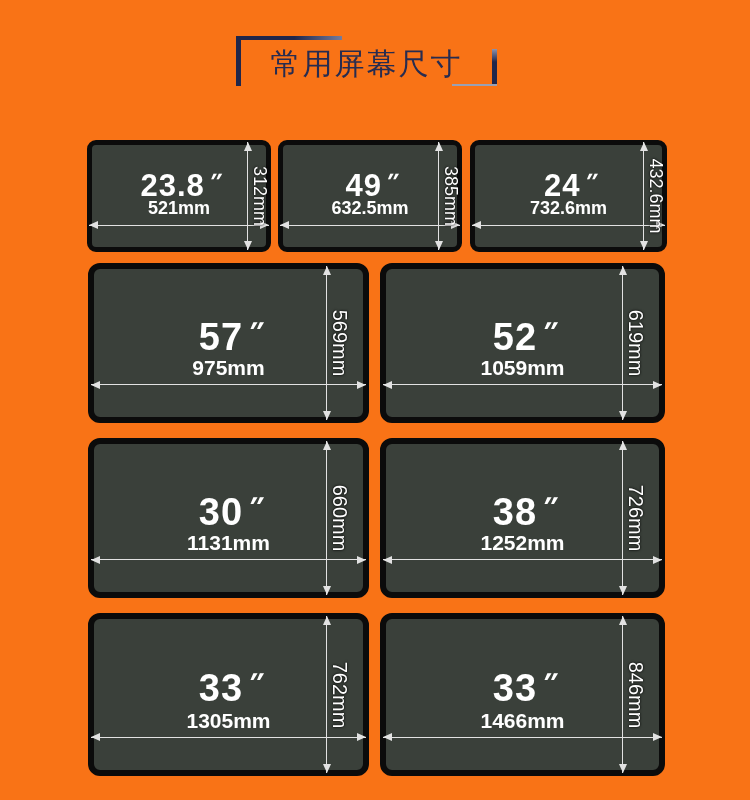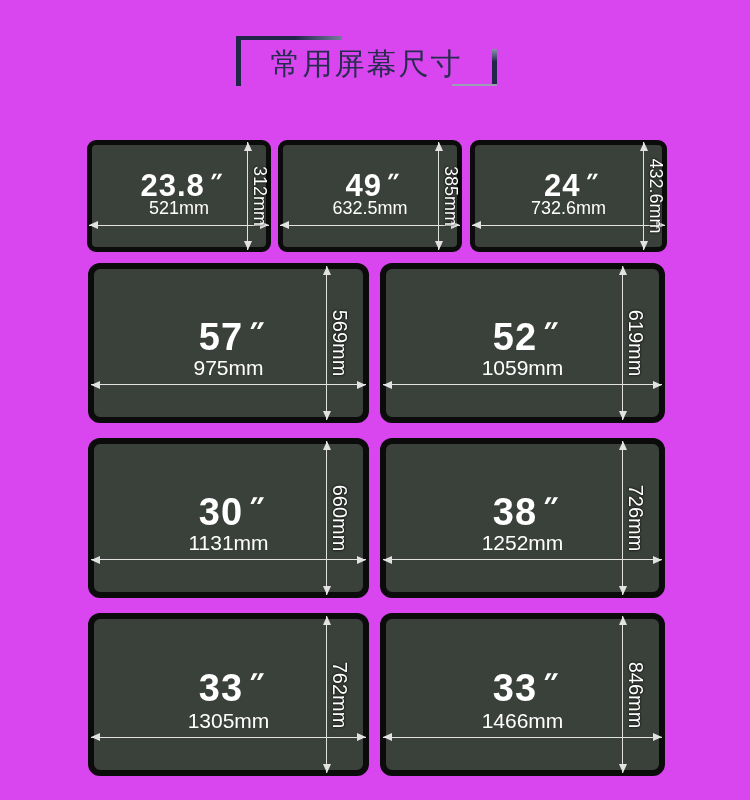--- a/index.html
+++ b/index.html
@@ -6,21 +6,21 @@
     --accent-navy:#20264a;
     --accent-light:#9aa0b4;
     --screen-fill:#3a403a;
     --screen-border:#0b0b0b;
     --dim-line:#e2e2e2;
     --label-white:#ffffff;
   }
   *{margin:0;padding:0;box-sizing:border-box;}
   html,body{background:#fff;}
   body{font-family:"Liberation Sans","DejaVu Sans",sans-serif;}
-  .canvas{position:relative;width:750px;height:800px;background:#d946ef;overflow:hidden;}
+  .canvas{position:relative;width:750px;height:800px;background:#f97316;overflow:hidden;}
 
   
   .title-block{position:absolute;left:0;top:0;width:750px;height:100px;}
   .tl-h{position:absolute;left:236px;top:36px;width:106px;height:4px;
         background:linear-gradient(90deg,var(--accent-navy) 55%,#767c9c);}
   .tl-v{position:absolute;left:236px;top:36px;width:5px;height:50px;background:var(--accent-navy);}
   .br-v{position:absolute;left:492px;top:49px;width:5px;height:37px;
         background:linear-gradient(180deg,#8d93ae,var(--accent-navy) 35%);}
   .br-h{position:absolute;left:452px;top:84px;width:45px;height:2px;background:var(--accent-light);}
   .title{position:absolute;left:236px;top:44px;width:261px;text-align:center;
@@ -32,21 +32,21 @@
   .screen.small{border-width:5px;border-radius:9px;}
 
   .size{position:absolute;left:50%;top:46%;transform:translate(-50%,-50%);
         color:var(--label-white);font-weight:bold;font-size:38px;white-space:nowrap;
         letter-spacing:1px;}
   .small .size{font-size:31px;top:40%;}
   .inch{display:inline-block;transform:skewX(-16deg) translateY(-0.30em);
         font-size:0.72em;margin-left:3px;letter-spacing:-1px;}
 
   .wlabel{position:absolute;left:50%;top:78%;transform:translate(-50%,-118%);
-          color:var(--label-white);font-size:21px;font-weight:400;white-space:nowrap;}
+          color:var(--label-white);font-size:21px;font-weight:700;white-space:nowrap;}
   .small .wlabel{font-size:18px;top:76%;}
 
   .vlabel{position:absolute;right:12px;top:50%;transform:translateY(-50%);
           writing-mode:vertical-rl;text-orientation:mixed;
           color:var(--label-white);font-size:20px;font-weight:500;white-space:nowrap;
           text-shadow:0 0 2px rgba(0,0,0,.85),0 0 3px rgba(0,0,0,.6);}
   .small .vlabel{right:-4px;font-size:18px;}
 
   
   .dim-h{position:absolute;left:-3px;right:-3px;top:78%;height:1px;background:var(--dim-line);}

